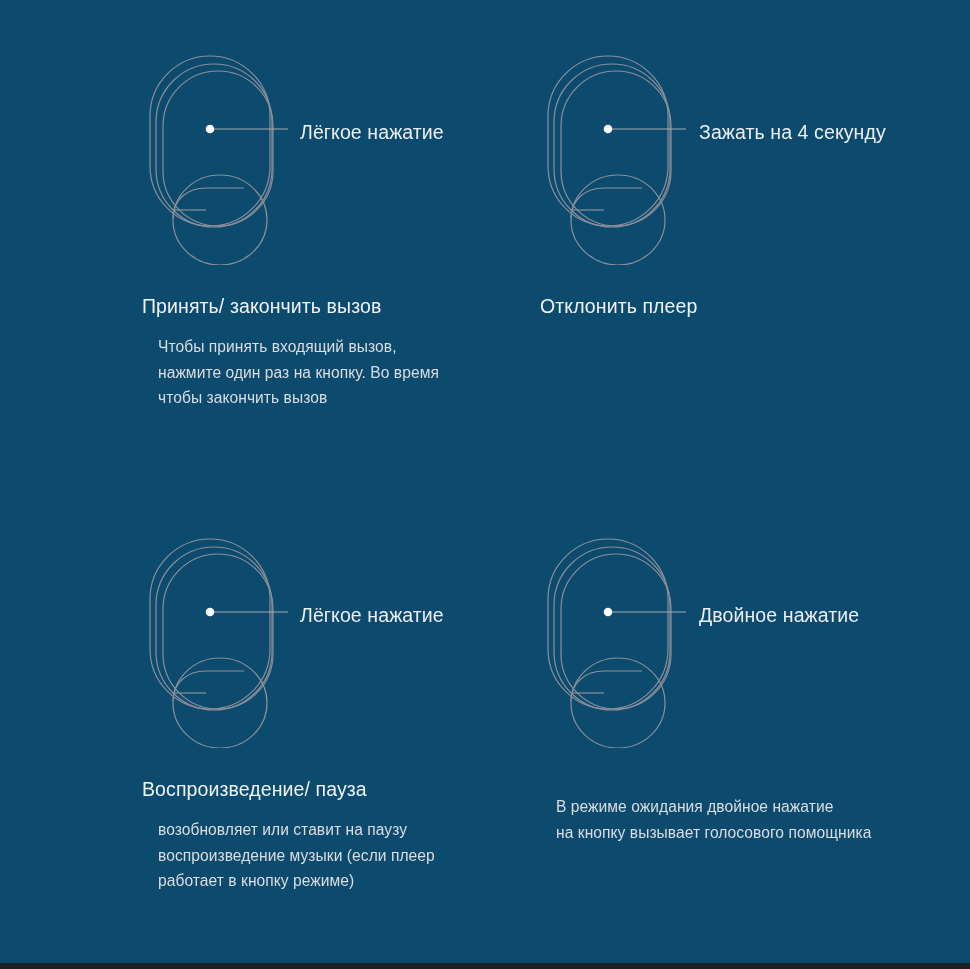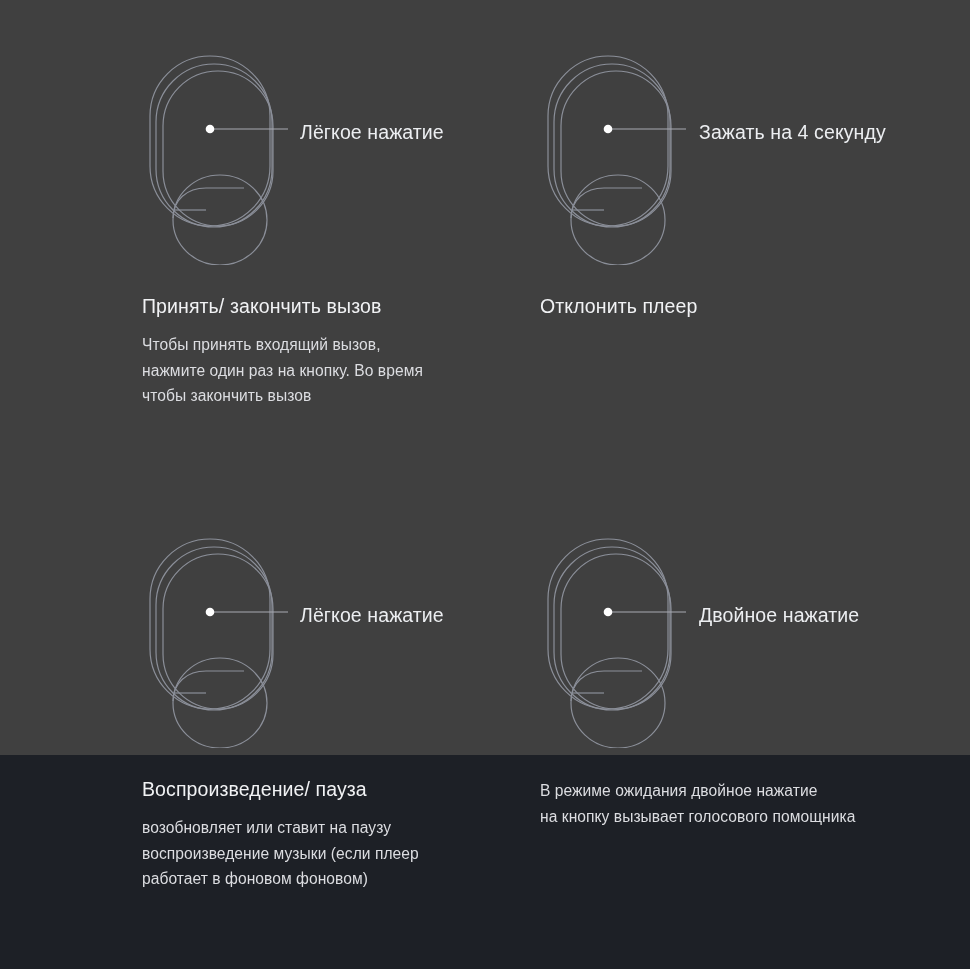--- a/index.html
+++ b/index.html
@@ -11,22 +11,22 @@
     height: 969px;
     background: #1d2026;
     font-family: "Liberation Sans", sans-serif;
     overflow: hidden;
     position: relative;
   }
 
   .page {
     position: relative;
     width: 970px;
-    height: 755px;
-    background: #404040;
+    height: 963px;
+    background: #0c4a6e;
   }
 
   
   .cell {
     position: absolute;
     width: 420px;
   }
   .cell-r1c1 { left: 140px; top: 50px; }
   .cell-r1c2 { left: 538px; top: 50px; }
   .cell-r2c1 { left: 140px; top: 533px; }
@@ -68,21 +68,21 @@
     font-size: 19.5px;
     color: #f1f2f4;
     margin: 0 0 14px 0;
     letter-spacing: 0.1px;
     white-space: nowrap;
   }
   .feature-desc {
     font-size: 15.6px;
     line-height: 25.5px;
     color: #dcdde1;
-    margin: 0;
+    margin: 16px;
     letter-spacing: 0.05px;
   }
   .feature-desc .ln { display: block; white-space: nowrap; }
 </style>
 </head>
 <body>
 
 <div class="page">
 
   <div class="cell cell-r1c1">
@@ -146,21 +146,21 @@
         <line x1="70" y1="79" x2="148" y2="79" stroke="#a7aab2" stroke-width="1.2"></line>
         <circle cx="70" cy="79" r="4.3" fill="#ffffff"></circle>
       </svg>
       <div class="callout-label">Лёгкое нажатие</div>
     </div>
     <div class="textblock">
       <div class="feature-title">Воспроизведение/ пауза</div>
       <div class="feature-desc">
         <span class="ln">возобновляет или ставит на паузу</span>
         <span class="ln">воспроизведение музыки (если плеер</span>
-        <span class="ln">работает в фоновом фоновом)</span>
+        <span class="ln">работает в кнопку режиме)</span>
       </div>
     </div>
   </div>
 
   <div class="cell cell-r2c2">
     <div class="illus">
       <svg width="400" height="215" viewBox="0 0 400 215" fill="none">
         <g stroke="#8b8f99" stroke-width="1.2" fill="none">
           <ellipse cx="80" cy="170" rx="47" ry="45"></ellipse>
           <path d="M33 168 C33 150 47 138 66 138 L104 138"></path>

